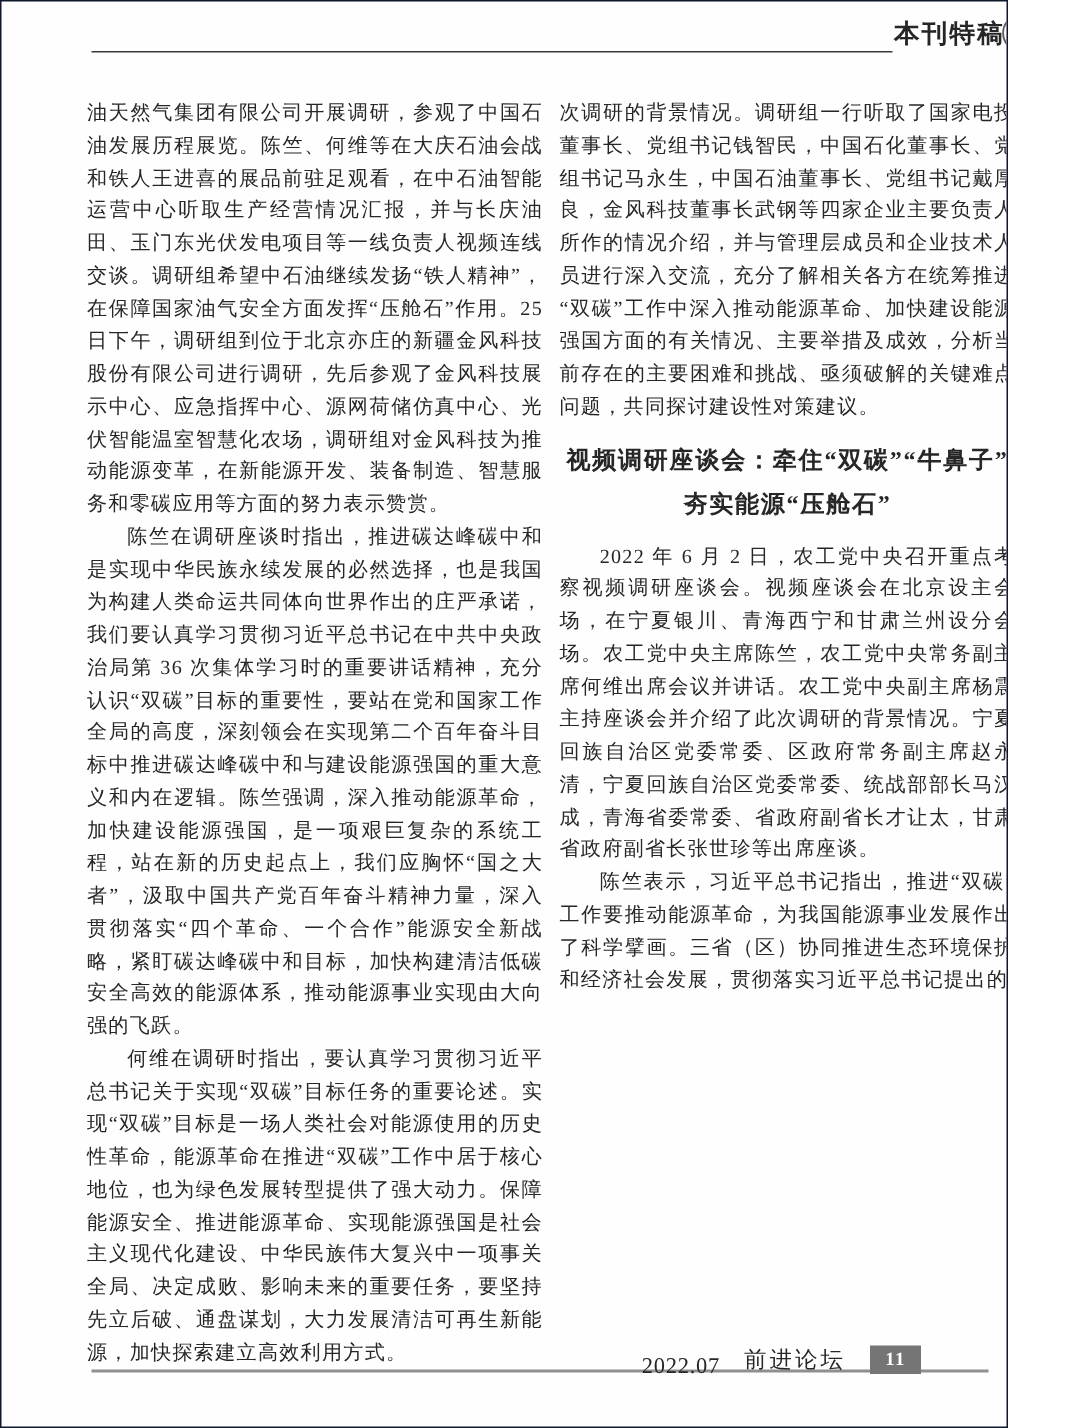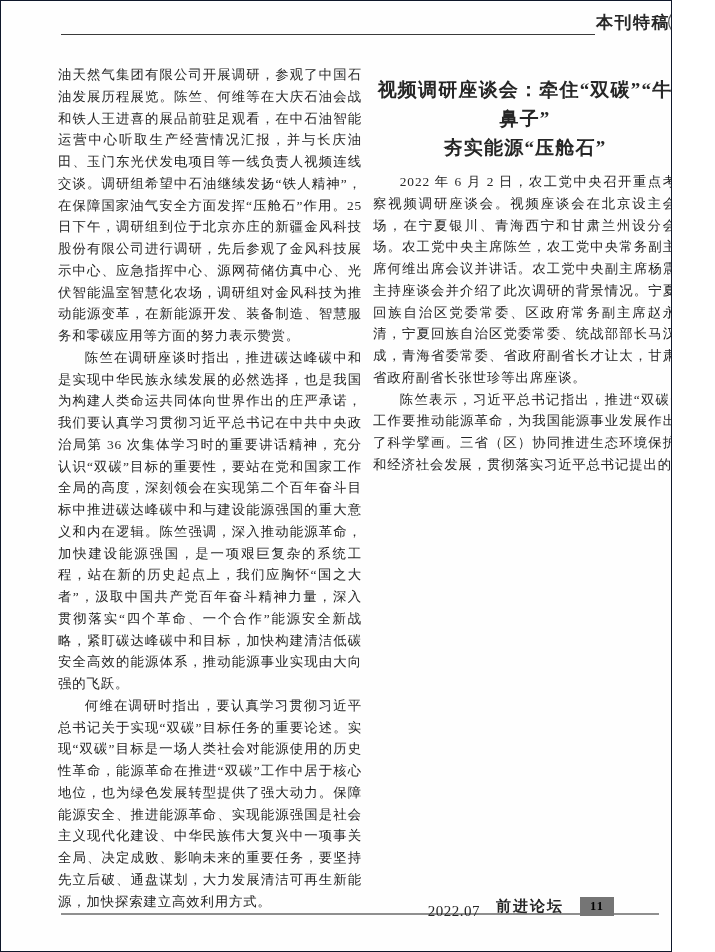--- a/index.html
+++ b/index.html
@@ -31,43 +31,43 @@
     font-size:13.4px; line-height:21.75px;
     letter-spacing:0.85px;
     text-align:justify;
   }
   .col-left  { left:57px; }
   .col-right { left:372px; }
   .para { margin:0; }
   .para.indent { text-indent:2em; }
   .section-heading {
     margin:11px 0 9px 0;
-    font-size:19px; line-height:29px;
+    font-size:16px; line-height:29px;
     font-weight:bold; letter-spacing:1.2px;
     text-align:center; text-indent:0;
   }
   .section-heading .hl { display:block; }
   
   .footer-rule {
     position:absolute; left:60px; top:912px;
     width:598px; height:2px;
     background:var(--rule_gray,#8f8f8f);
   }
   .footer-meta {
     position:absolute; top:892px; right:57px;
     display:flex; align-items:center; gap:16px;
     font-size:15px;
   }
   .footer-issue { letter-spacing:0.5px;margin-top:10px; }
-  .footer-journal { font-weight:bold; letter-spacing:2px; }
+  .footer-journal { font-weight:normal; letter-spacing:2px; }
   .page-badge {
     display:inline-flex; align-items:center; justify-content:center;
     width:34px; height:19px;
     background:var(--badge_bg,#757575);
-    color:#000000; font-size:12.5px; font-weight:bold;
+    color:#ffffff; font-size:12.5px; font-weight:bold;
     letter-spacing:1px;
   }
 </style>
 </head>
 <body>
 
 <div class="page">
 
   <div class="header-rule"></div>
   <div class="header-title">本刊特稿</div>
@@ -79,20 +79,21 @@
     </svg>
   </div>
 
   <div class="col col-left">
     <p class="para">油天然气集团有限公司开展调研，参观了中国石油发展历程展览。陈竺、何维等在大庆石油会战和铁人王进喜的展品前驻足观看，在中石油智能运营中心听取生产经营情况汇报，并与长庆油田、玉门东光伏发电项目等一线负责人视频连线交谈。调研组希望中石油继续发扬“铁人精神”，在保障国家油气安全方面发挥“压舱石”作用。25 日下午，调研组到位于北京亦庄的新疆金风科技股份有限公司进行调研，先后参观了金风科技展示中心、应急指挥中心、源网荷储仿真中心、光伏智能温室智慧化农场，调研组对金风科技为推动能源变革，在新能源开发、装备制造、智慧服务和零碳应用等方面的努力表示赞赏。</p>
     <p class="para indent">陈竺在调研座谈时指出，推进碳达峰碳中和是实现中华民族永续发展的必然选择，也是我国为构建人类命运共同体向世界作出的庄严承诺，我们要认真学习贯彻习近平总书记在中共中央政治局第 36 次集体学习时的重要讲话精神，充分认识“双碳”目标的重要性，要站在党和国家工作全局的高度，深刻领会在实现第二个百年奋斗目标中推进碳达峰碳中和与建设能源强国的重大意义和内在逻辑。陈竺强调，深入推动能源革命，加快建设能源强国，是一项艰巨复杂的系统工程，站在新的历史起点上，我们应胸怀“国之大者”，汲取中国共产党百年奋斗精神力量，深入贯彻落实“四个革命、一个合作”能源安全新战略，紧盯碳达峰碳中和目标，加快构建清洁低碳安全高效的能源体系，推动能源事业实现由大向强的飞跃。</p>
     <p class="para indent">何维在调研时指出，要认真学习贯彻习近平总书记关于实现“双碳”目标任务的重要论述。实现“双碳”目标是一场人类社会对能源使用的历史性革命，能源革命在推进“双碳”工作中居于核心地位，也为绿色发展转型提供了强大动力。保障能源安全、推进能源革命、实现能源强国是社会主义现代化建设、中华民族伟大复兴中一项事关全局、决定成败、影响未来的重要任务，要坚持先立后破、通盘谋划，大力发展清洁可再生新能源，加快探索建立高效利用方式。</p>
   </div>
 
   <div class="col col-right">
+    <p class="para">次调研的背景情况。调研组一行听取了国家电投董事长、党组书记钱智民，中国石化董事长、党组书记马永生，中国石油董事长、党组书记戴厚良，金风科技董事长武钢等四家企业主要负责人所作的情况介绍，并与管理层成员和企业技术人员进行深入交流，充分了解相关各方在统筹推进“双碳”工作中深入推动能源革命、加快建设能源强国方面的有关情况、主要举措及成效，分析当前存在的主要困难和挑战、亟须破解的关键难点问题，共同探讨建设性对策建议。</p>
     <h2 class="section-heading">
       <span class="hl">视频调研座谈会：牵住“双碳”“牛鼻子”</span>
       <span class="hl">夯实能源“压舱石”</span>
     </h2>
     <p class="para indent">2022 年 6 月 2 日，农工党中央召开重点考察视频调研座谈会。视频座谈会在北京设主会场，在宁夏银川、青海西宁和甘肃兰州设分会场。农工党中央主席陈竺，农工党中央常务副主席何维出席会议并讲话。农工党中央副主席杨震主持座谈会并介绍了此次调研的背景情况。宁夏回族自治区党委常委、区政府常务副主席赵永清，宁夏回族自治区党委常委、统战部部长马汉成，青海省委常委、省政府副省长才让太，甘肃省政府副省长张世珍等出席座谈。</p>
     <p class="para indent">陈竺表示，习近平总书记指出，推进“双碳”工作要推动能源革命，为我国能源事业发展作出了科学擘画。三省（区）协同推进生态环境保护和经济社会发展，贯彻落实习近平总书记提出的</p>
   </div>
 
   <div class="footer-rule"></div>
   <div class="footer-meta">

